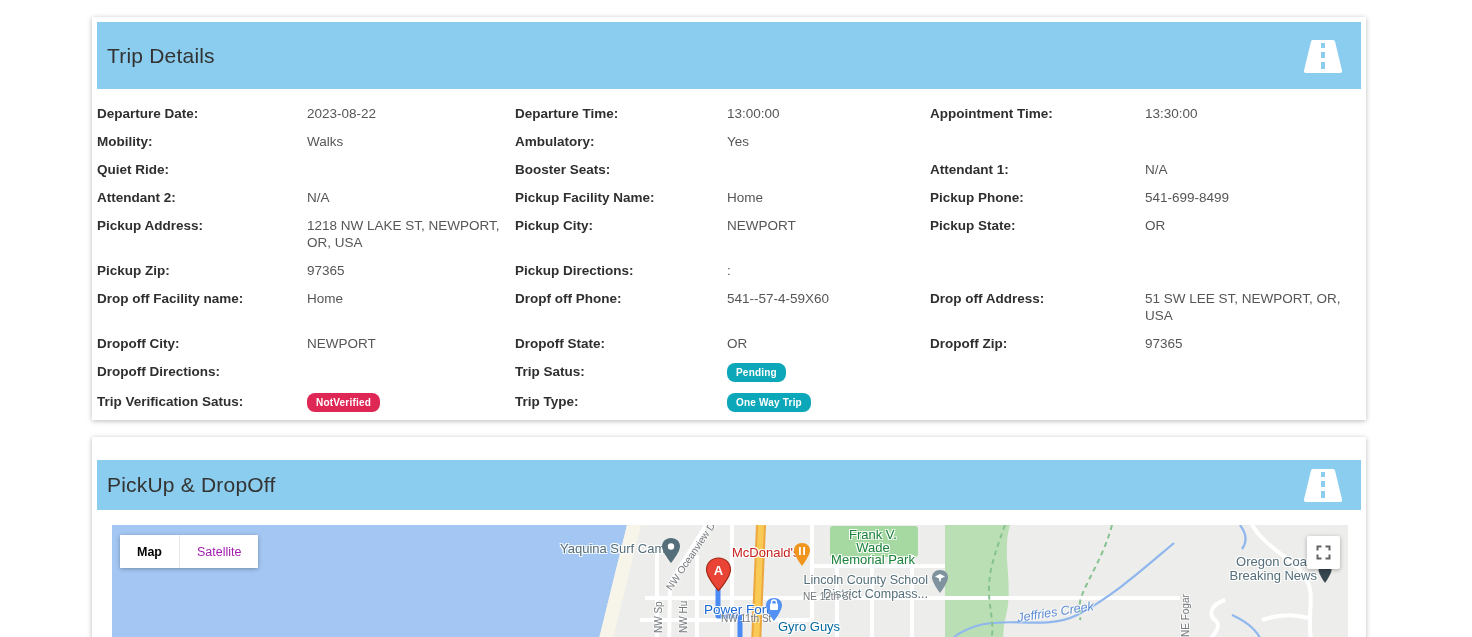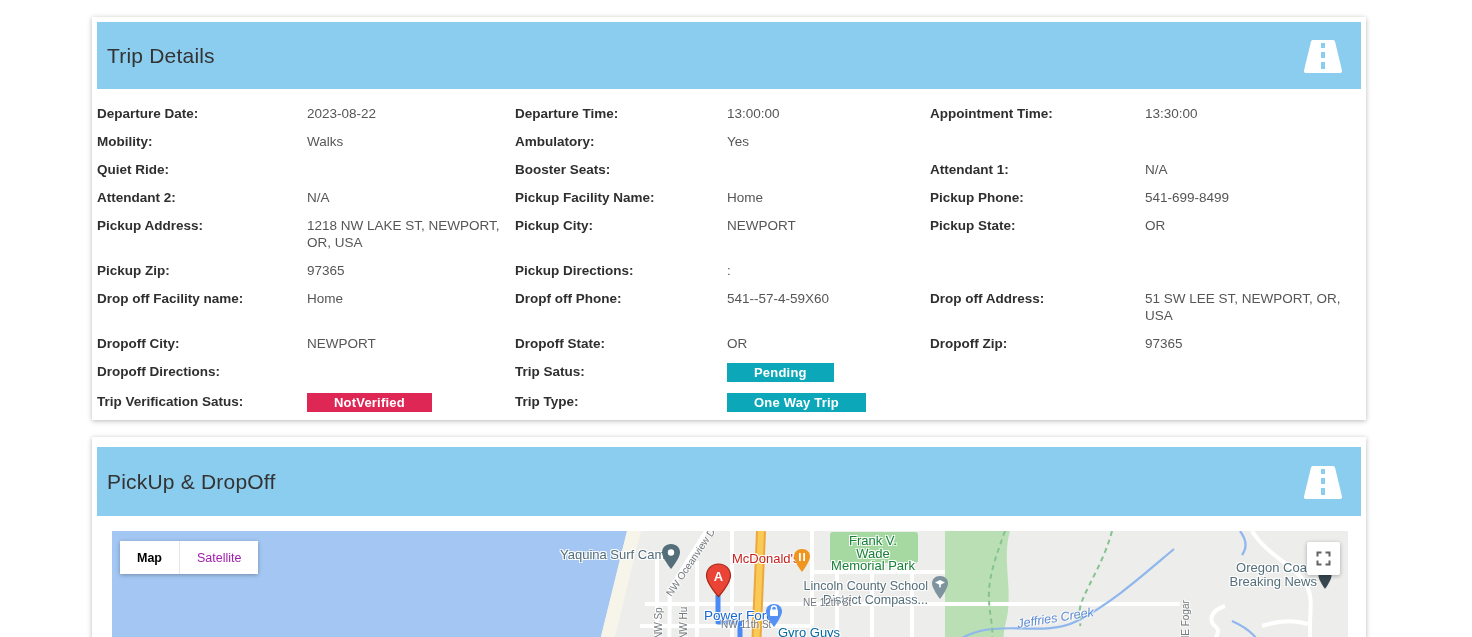--- a/index.html
+++ b/index.html
@@ -8,31 +8,31 @@
   }
   *{margin:0;padding:0;box-sizing:border-box;}
   html,body{width:1472px;height:637px;overflow:hidden;background:#fff;
     font-family:"Liberation Sans","DejaVu Sans",sans-serif;}
   .card{position:absolute;left:92px;width:1274px;background:#fff;
     box-shadow:0 1px 5px rgba(0,0,0,.28);padding:5px;}
   #card-trip{top:17px;height:403px;}
   #card-map{top:437px;height:232px;}
   .card-header{position:relative;height:67px;background:var(--header-bg);
     display:flex;align-items:center;padding:0 14px 0 10px;}
-  #card-map .card-header{height:69px;margin-top:5px;}
+  #card-map .card-header{height:50px;margin-top:18px;}
   .card-title{font-size:21px;color:#333;letter-spacing:.2px;}
   .road-icon{margin-left:auto;width:48px;height:40px;}
   
   .details-grid{display:grid;margin:11px 0 0 0;
     grid-template-columns:210px 208px 212px 203px 215px 216px;}
   .cell{font-size:13.5px;line-height:17px;padding:5px 8px 6px 0;}
   .cell.label{font-weight:bold;color:var(--label-text);}
   .cell.value{color:var(--value-text);}
-  .badge{display:inline-block;color:#fff;font-size:13px;font-weight:bold;
-    line-height:11px;padding:4px 27px;border-radius:0;letter-spacing:.2px;}
+  .badge{display:inline-block;color:#fff;font-size:10px;font-weight:bold;
+    line-height:11px;padding:4px 9px;border-radius:8px;letter-spacing:.2px;}
   .badge.teal{background:var(--badge-teal);}
   .badge.red{background:var(--badge-red);}
   
   .map-wrap{position:relative;margin:15px 0 0 15px;width:1236px;height:192px;
     overflow:hidden;background:#EDEDEB;}
   .map-svg{position:absolute;left:0;top:0;}
   .map-label{position:absolute;font-size:13px;color:#546E7A;white-space:nowrap;
     text-shadow:1px 1px 0 #fff,-1px -1px 0 #fff,1px -1px 0 #fff,-1px 1px 0 #fff;}
   .street-label{position:absolute;font-size:10px;color:#74797E;white-space:nowrap;
     text-shadow:1px 1px 0 rgba(255,255,255,.9),-1px -1px 0 rgba(255,255,255,.9);}

